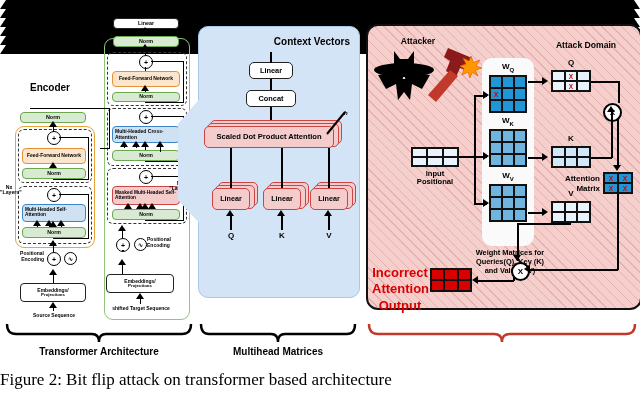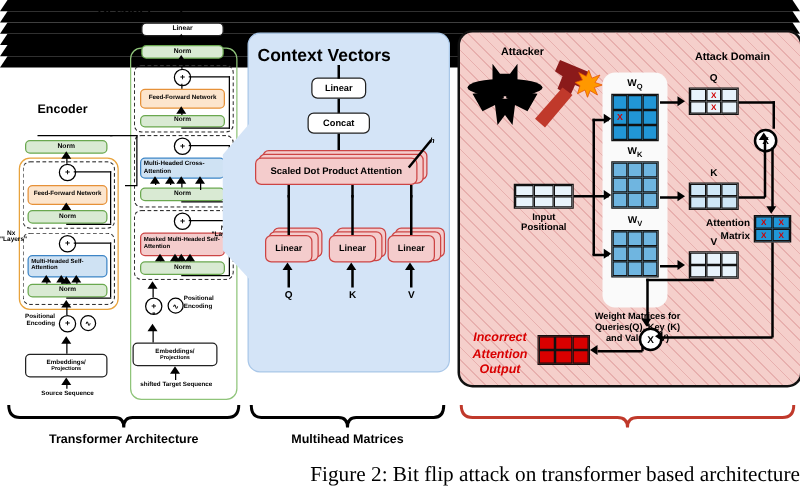--- a/index.html
+++ b/index.html
@@ -56,21 +56,21 @@
   .mtx .c{border:1px solid #111;box-sizing:border-box;display:flex;align-items:center;
           justify-content:center;font-weight:bold;color:#d00000;}
   .c-dkblue{background:#2196d6;}
   .c-mdblue{background:#6fb5e0;}
   .c-ltblue{background:#cfe7f7;}
   .c-pale{background:#e8f3fb;}
   .c-red{background:#d90000;}
 
   .stackcard{position:absolute;border:1px solid #cc4444;border-radius:5px;background:#f4cccc;}
   .bigbrace{position:absolute;}
-  .caption{position:absolute;left:0;width:640px;text-align:right;
+  .caption{position:absolute;left:0;width:640px;text-align:left;
            font-family:"Liberation Serif",serif;}
 </style>
 </head>
 <body>
 
 <div class="fig">
 
   <div>
 
     <div class="solidround" style="left:104px;top:38px;width:84px;height:280px;border-color:#8fc47a;"></div>
@@ -218,21 +218,21 @@
     <div class="v" style="left:53px;top:272px;height:11px;"></div>
     <div class="ah au" style="left:49px;top:269px;"></div>
     <div class="v" style="left:53px;top:304px;height:7px;"></div>
     <div class="ah au" style="left:49px;top:302px;"></div>
     <div class="lbl" style="left:14px;top:312px;width:80px;text-align:center;font-size:5px;">Source Sequence</div>
   </div>
 
   <div>
     <div class="panel-blue" style="left:198px;top:26px;width:160px;height:270px;"></div>
 
-    <div class="lbl" style="left:206px;top:36px;width:144px;text-align:left;font-size:14px;">Context Vectors</div>
+    <div class="lbl" style="left:206px;top:36px;width:144px;text-align:right;font-size:10px;">Context Vectors</div>
 
     <div class="node n-white" style="left:249px;top:62px;width:44px;height:17px;font-size:7.4px;border-radius:5px;border-width:1.4px;">Linear</div>
     <div class="v2" style="left:270px;top:79px;height:12px;"></div>
     <div class="ah-big au-big" style="left:265px;top:52px;"></div>
     <div class="v2" style="left:270px;top:52px;height:11px;"></div>
 
     <div class="node n-white" style="left:246px;top:90px;width:50px;height:17px;font-size:7.4px;border-radius:5px;border-width:1.4px;">Concat</div>
     <div class="ah-big au-big" style="left:265px;top:79px;"></div>
     <div class="v2" style="left:270px;top:107px;height:13px;"></div>
     <div class="ah-big au-big" style="left:265px;top:107px;"></div>
@@ -445,21 +445,21 @@
     <div class="ah ad" style="left:613px;top:165px;"></div>
 
     <div class="circ2" style="left:511px;top:262px;width:15px;height:15px;font-size:8px;">X</div>
     <div class="v2" style="left:617px;top:194px;height:76px;"></div>
     <div class="h2" style="left:527px;top:269px;width:91px;"></div>
     <div class="al" style="left:524px;top:265px;"></div>
     <div class="v2" style="left:517px;top:223px;height:38px;"></div>
     <div class="h2" style="left:517px;top:223px;width:54px;"></div>
     <div class="ah ad" style="left:513px;top:255px;"></div>
 
-    <div class="lbl" style="left:372px;top:265px;width:56px;text-align:center;font-size:10px;color:#d90000;line-height:1.25;font-style:italic;">
+    <div class="lbl" style="left:372px;top:265px;width:56px;text-align:center;font-size:13px;color:#d90000;line-height:1.25;">
       <span>Incorrect</span><br>
       <span>Attention</span><br>
       <span>Output</span>
     </div>
     <div class="mtx" style="left:430px;top:268px;width:42px;height:24px;grid-template-columns:repeat(3,1fr);grid-template-rows:repeat(2,1fr);">
       <div class="c c-red"></div>
         <div class="c c-red"></div>
         <div class="c c-red"></div>
       <div class="c c-red"></div>
         <div class="c c-red"></div>

